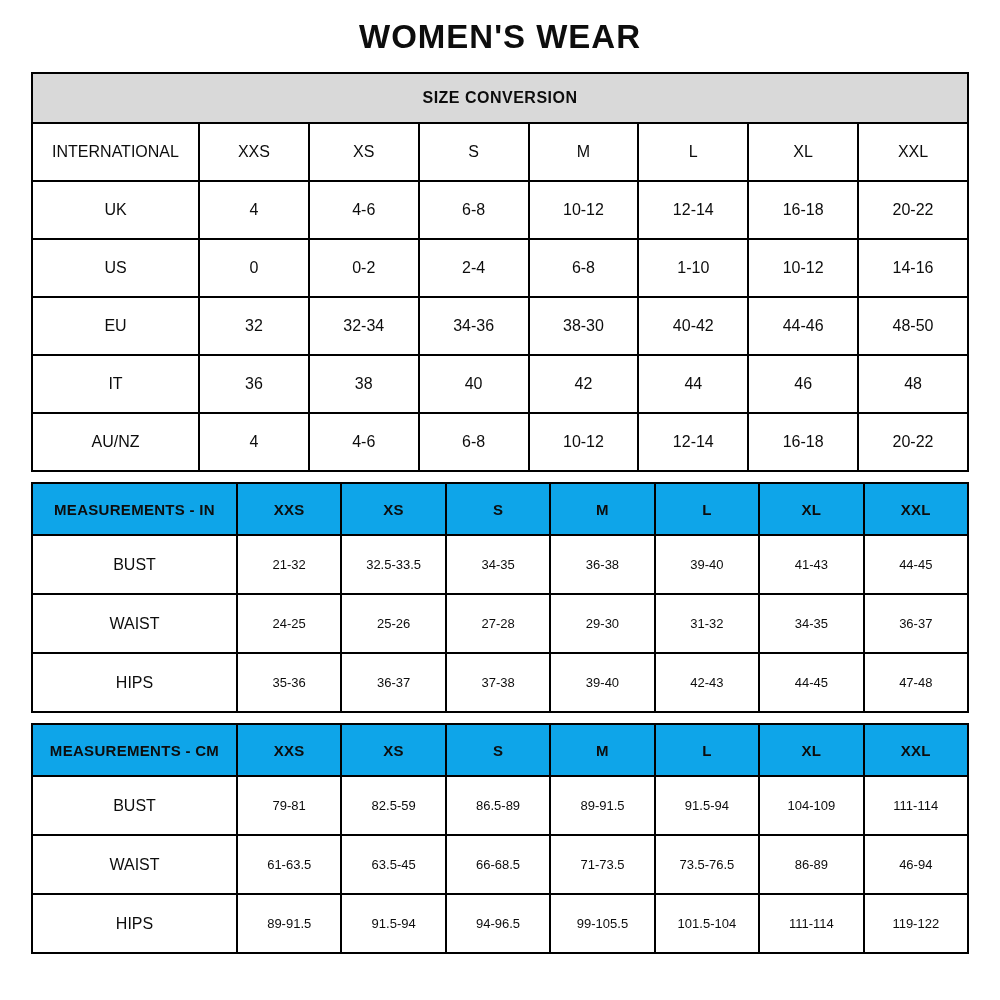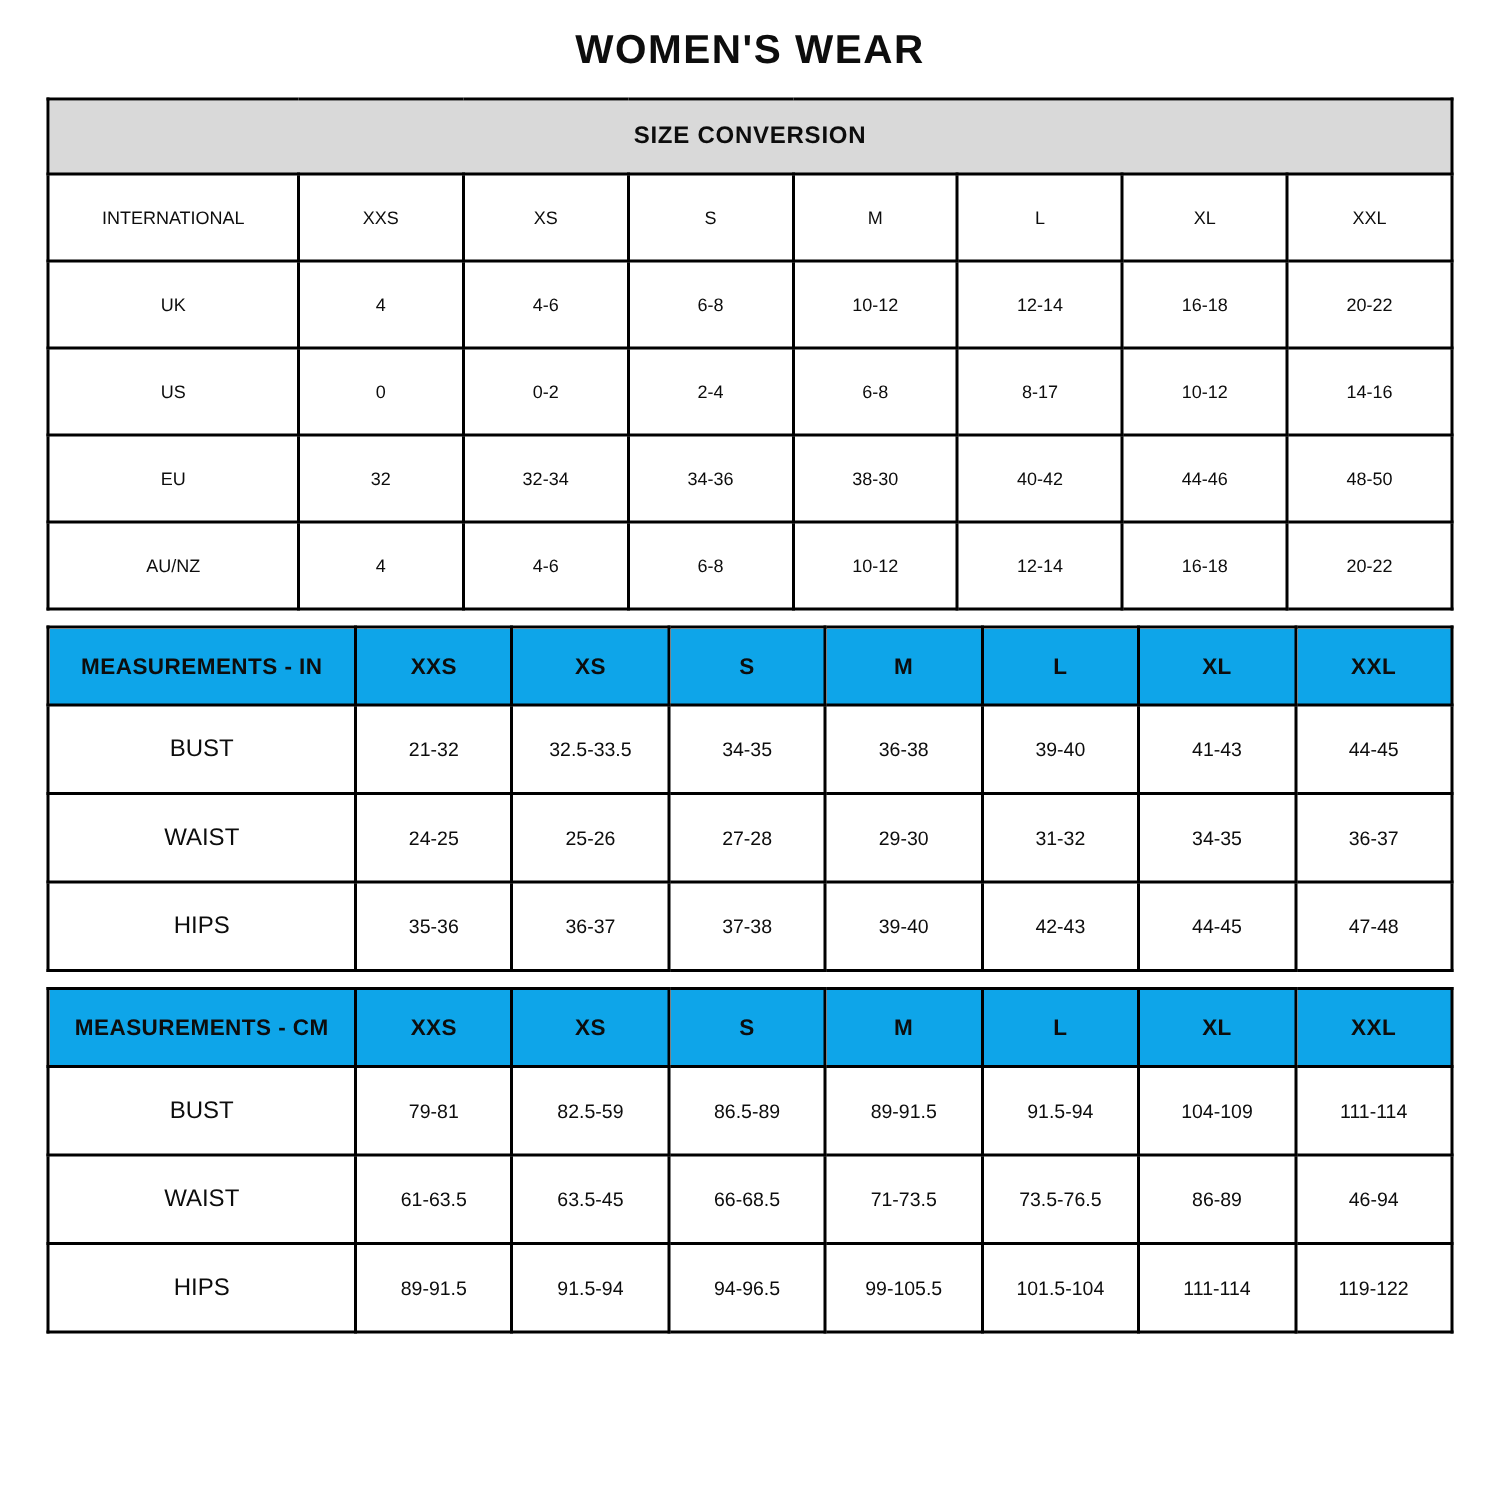--- a/index.html
+++ b/index.html
@@ -9,21 +9,21 @@
     color: #0d0d0d;
     font-family: "Liberation Sans", sans-serif;
   }
   .page {
     width: 938px;
     margin: 0 auto;
     padding-top: 12px;
   }
   .page-title {
     text-align: center;
-    font-size: 27px;
+    font-size: 33px;
     font-weight: 700;
     letter-spacing: 1px;
     margin: 6px 0 16px 0;
   }
   table {
     width: 100%;
     border-collapse: collapse;
     table-layout: fixed;
     margin-bottom: 10px;
   }
@@ -38,21 +38,21 @@
   .conv .banner td {
     background: #d9d9d9;
     height: 48px;
     font-weight: 700;
     font-size: 16px;
     letter-spacing: 0.5px;
     margin-top: 24px;
   }
   .conv td {
     height: 56px;
-    font-size: 12px;
+    font-size: 16px;
   }
   .conv .c-label { width: 167px; }
   
   .meas .m-head td {
     background: #0ea5e9;
     font-weight: 700;
     font-size: 15px;
     height: 50px;
     letter-spacing: 0.3px;
   }
@@ -106,33 +106,43 @@
         <td>12-14</td>
         <td>16-18</td>
         <td>20-22</td>
       </tr>
       <tr>
         <td>US</td>
         <td>0</td>
         <td>0-2</td>
         <td>2-4</td>
         <td>6-8</td>
-        <td>8-17</td>
+        <td>1-10</td>
         <td>10-12</td>
         <td>14-16</td>
       </tr>
       <tr>
         <td>EU</td>
         <td>32</td>
         <td>32-34</td>
         <td>34-36</td>
         <td>38-30</td>
         <td>40-42</td>
         <td>44-46</td>
         <td>48-50</td>
+      </tr>
+      <tr>
+        <td>IT</td>
+        <td>36</td>
+        <td>38</td>
+        <td>40</td>
+        <td>42</td>
+        <td>44</td>
+        <td>46</td>
+        <td>48</td>
       </tr>
       <tr>
         <td>AU/NZ</td>
         <td>4</td>
         <td>4-6</td>
         <td>6-8</td>
         <td>10-12</td>
         <td>12-14</td>
         <td>16-18</td>
         <td>20-22</td>

